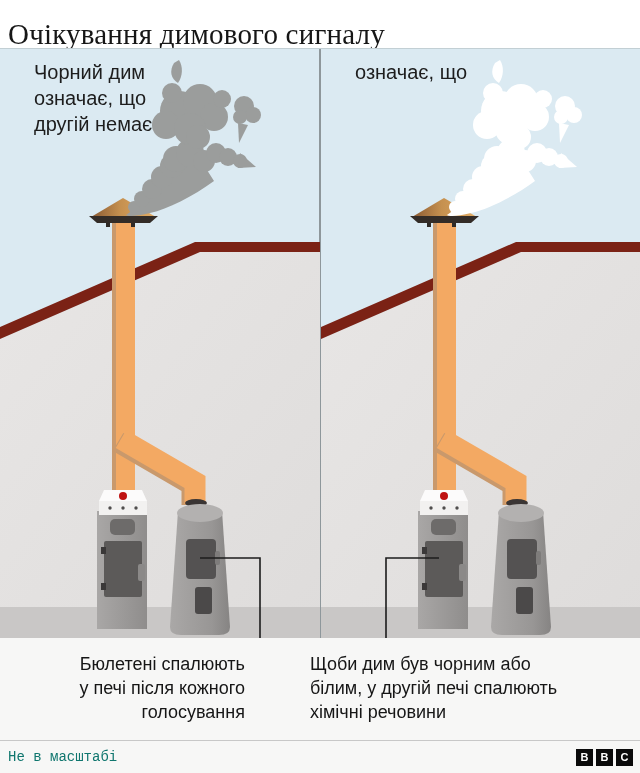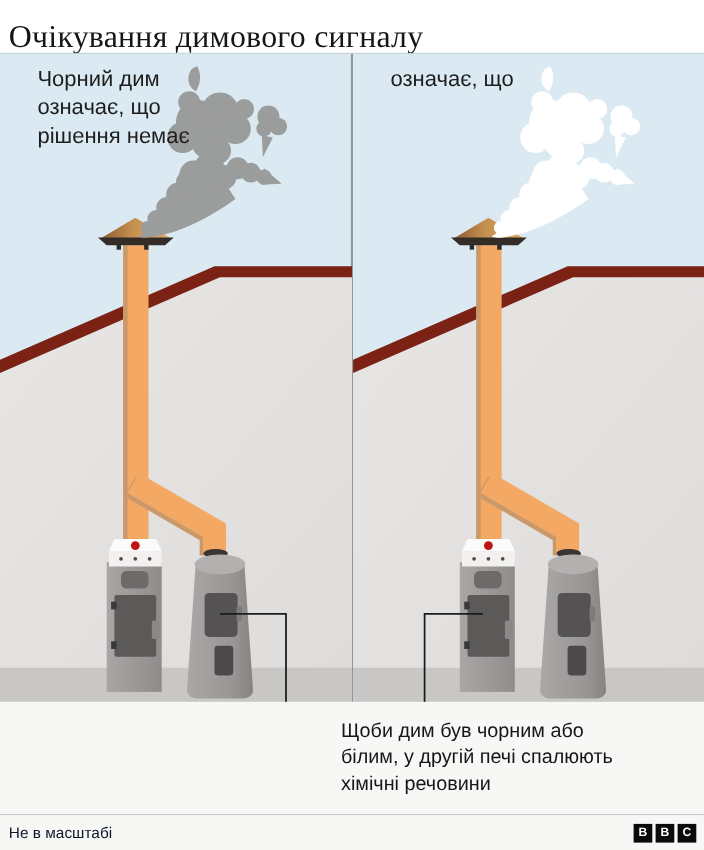--- a/index.html
+++ b/index.html
@@ -36,42 +36,42 @@
     position:absolute; top:14px; font-size:18px; line-height:24px; color:#161616;
   }
   .caption span { display:block; }
   .caption-left { left:0; width:245px; text-align:right; }
   .caption-right { left:282px; width:345px; text-align:left;margin-left:28px; }
   .footer {
     position:absolute; top:102px; left:0; width:640px; height:33px;
     border-top:1px solid #c8c8c8; display:flex; align-items:center;
     justify-content:space-between; padding:0 7px 0 8px;
   }
-  .footer-note { font-size:14px; color:#0f172a; }
+  .footer-note { font-size:14px; color:#0f766e;font-family:Liberation Mono, monospace; }
   .bbc-logo { display:flex; gap:3px; }
   .bbc-block {
     width:17px; height:17px; background:#0a0a0a; color:#ffffff;
     display:flex; align-items:center; justify-content:center;
     font-size:11px; font-weight:700;
   }
 </style>
 </head>
 <body>
 
 <div class="page">
 
   <h1 class="title">Очікування димового сигналу</h1>
 
   <div class="panels">
 
     <section class="panel left">
       <div class="panel-label">
         <span>Чорний дим</span>
         <span>означає, що</span>
-        <span>рішення немає</span>
+        <span>другій немає</span>
       </div>
       <svg class="scene" width="320" height="590" viewBox="0 0 320 590">
         <defs>
           <linearGradient id="capGrad" x1="0" y1="0" x2="1" y2="0">
             <stop offset="0" stop-color="#8a5a33"></stop>
               <stop offset="0.45" stop-color="#c5904f"></stop>
               <stop offset="1" stop-color="#e2ac64"></stop>
           </linearGradient>
           <linearGradient id="sqGrad" x1="0" y1="0" x2="1" y2="0">
             <stop offset="0" stop-color="#a9a7a6"></stop>
@@ -176,20 +176,25 @@
       </div>
       <svg class="scene" width="320" height="590" viewBox="0 0 320 590">
         <use href="#scene-base"></use>
         <use href="#smoke-shape" fill="#ffffff"></use>
         <path d="M118,509 H65 V600" fill="none" stroke="#1c1c1c" stroke-width="1.6"></path>
       </svg>
     </section>
   </div>
 
   <div class="lower">
+    <p class="caption caption-left">
+      <span>Бюлетені спалюють</span>
+      <span>у печі після кожного</span>
+      <span>голосування</span>
+    </p>
     <p class="caption caption-right">
       <span>Щоби дим був чорним або</span>
       <span>білим, у другій печі спалюють</span>
       <span>хімічні речовини</span>
     </p>
 
     <div class="footer">
       <span class="footer-note">Не в масштабі</span>
       <div class="bbc-logo">
         <span class="bbc-block">B</span>

